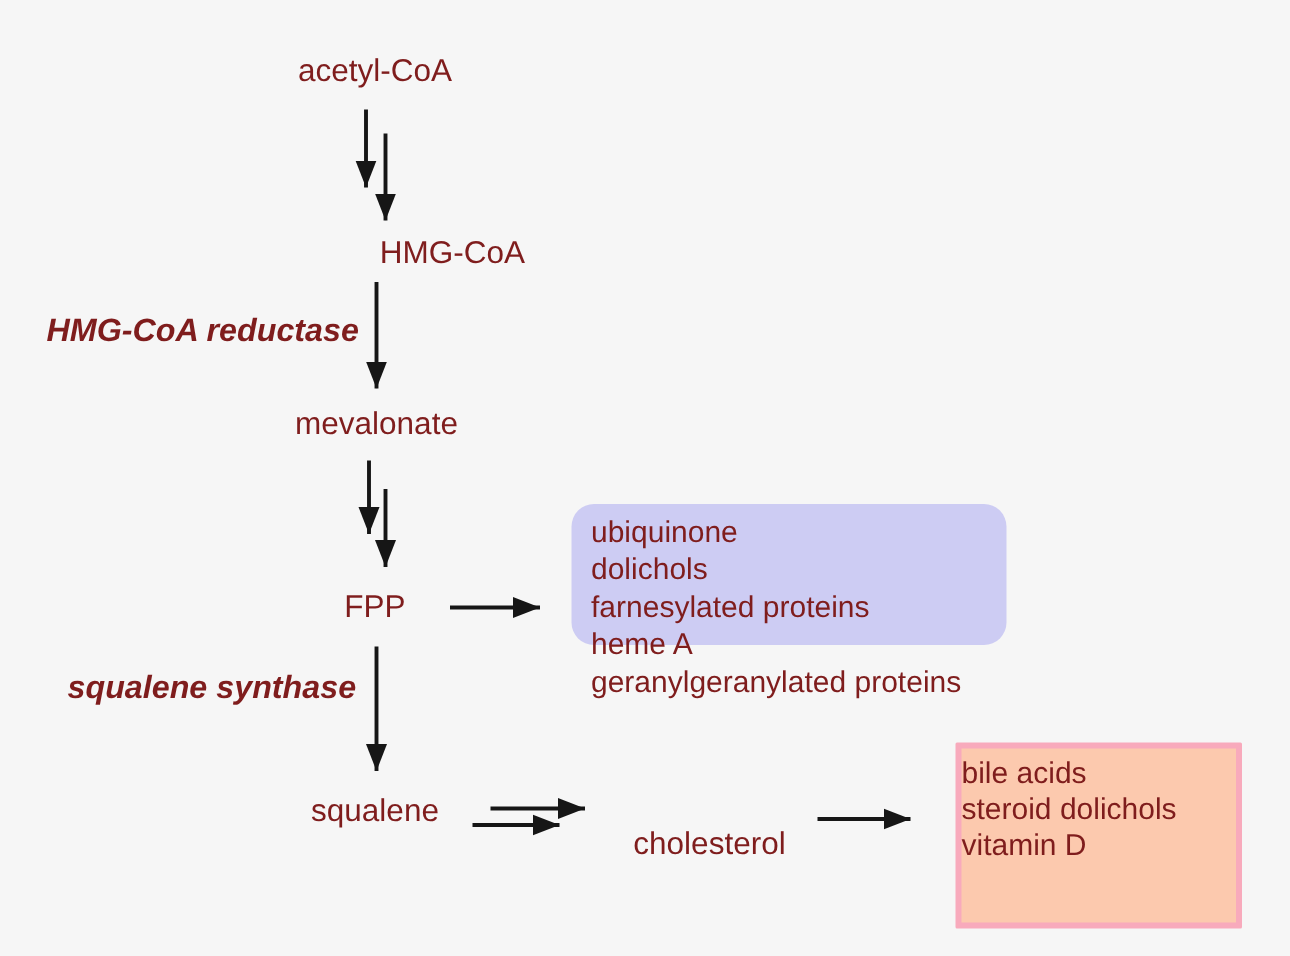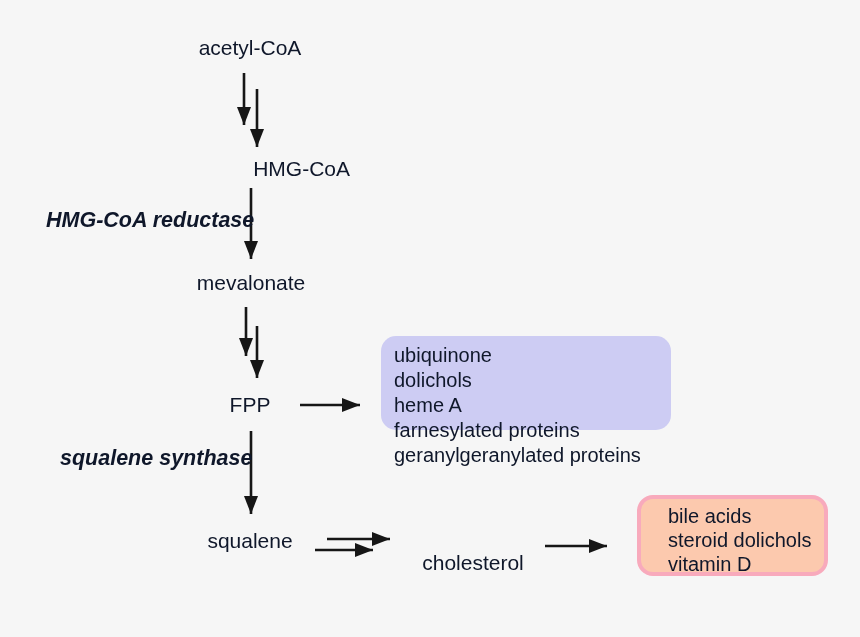--- a/index.html
+++ b/index.html
@@ -7,21 +7,21 @@
     padding: 0;
     background: #f6f6f6;
   }
   .canvas {
     position: relative;
     width: 860px;
     height: 637px;
     background: #f6f6f6;
     overflow: hidden;
     font-family: "Liberation Sans", "DejaVu Sans", sans-serif;
-    color: #0f172a;
+    color: #7f1d1d;
   }
   .arrow-layer {
     position: absolute;
     left: 0; top: 0;
     width: 860px; height: 637px;
     pointer-events: none;
   }
   .arrow-layer line {
     stroke: #161616;
     stroke-width: 2.6;
@@ -39,44 +39,43 @@
   .node-mevalonate  { left: 151px; top: 271px; }
   .node-fpp         { left: 150px; top: 393px; }
   .node-squalene    { left: 150px; top: 529px; }
   .node-cholesterol { left: 373px; top: 551px; }
   .enzyme {
     position: absolute;
     font-size: 21.5px;
     font-weight: bold;
     font-style: italic;
     white-space: nowrap;
-    margin-left: 15px;
   }
   .enzyme-hmgr { left: 31px; top: 208px; }
   .enzyme-sqs  { left: 45px; top: 446px; }
   .product-box {
     position: absolute;
     box-sizing: border-box;
     font-size: 20px;
   }
   .box-fpp-products {
     left: 381px; top: 336px;
     width: 290px; height: 94px;
     background: #cdccf3;
     border-radius: 15px;
     padding: 7px 0 0 13px;
     line-height: 25px;
   }
   .box-cholesterol-products {
     left: 637px; top: 495px;
-    width: 191px; height: 81px;
+    width: 191px; height: 124px;
     background: #fcc9ae;
     border: 4px solid #f8aabc;
-    border-radius: 16px;
-    padding: 5px 0 0 27px;
+    border-radius: 1px;
+    padding: 5px 0 0 0;
     line-height: 24px;
   }
   .box-line { white-space: nowrap; }
 </style>
 </head>
 <body>
 
 <div class="canvas">
 
   <svg class="arrow-layer" viewBox="0 0 860 637" xmlns="http://www.w3.org/2000/svg">
@@ -117,22 +116,22 @@
   <div class="node node-fpp">FPP</div>
   <div class="node node-squalene">squalene</div>
   <div class="node node-cholesterol">cholesterol</div>
 
   <div class="enzyme enzyme-hmgr">HMG-CoA reductase</div>
   <div class="enzyme enzyme-sqs">squalene synthase</div>
 
   <div class="product-box box-fpp-products">
     <div class="box-line">ubiquinone</div>
     <div class="box-line">dolichols</div>
+    <div class="box-line">farnesylated proteins</div>
     <div class="box-line">heme A</div>
-    <div class="box-line">farnesylated proteins</div>
     <div class="box-line">geranylgeranylated proteins</div>
   </div>
 
   <div class="product-box box-cholesterol-products">
     <div class="box-line">bile acids</div>
     <div class="box-line">steroid dolichols</div>
     <div class="box-line">vitamin D</div>
   </div>
 
 </div>

